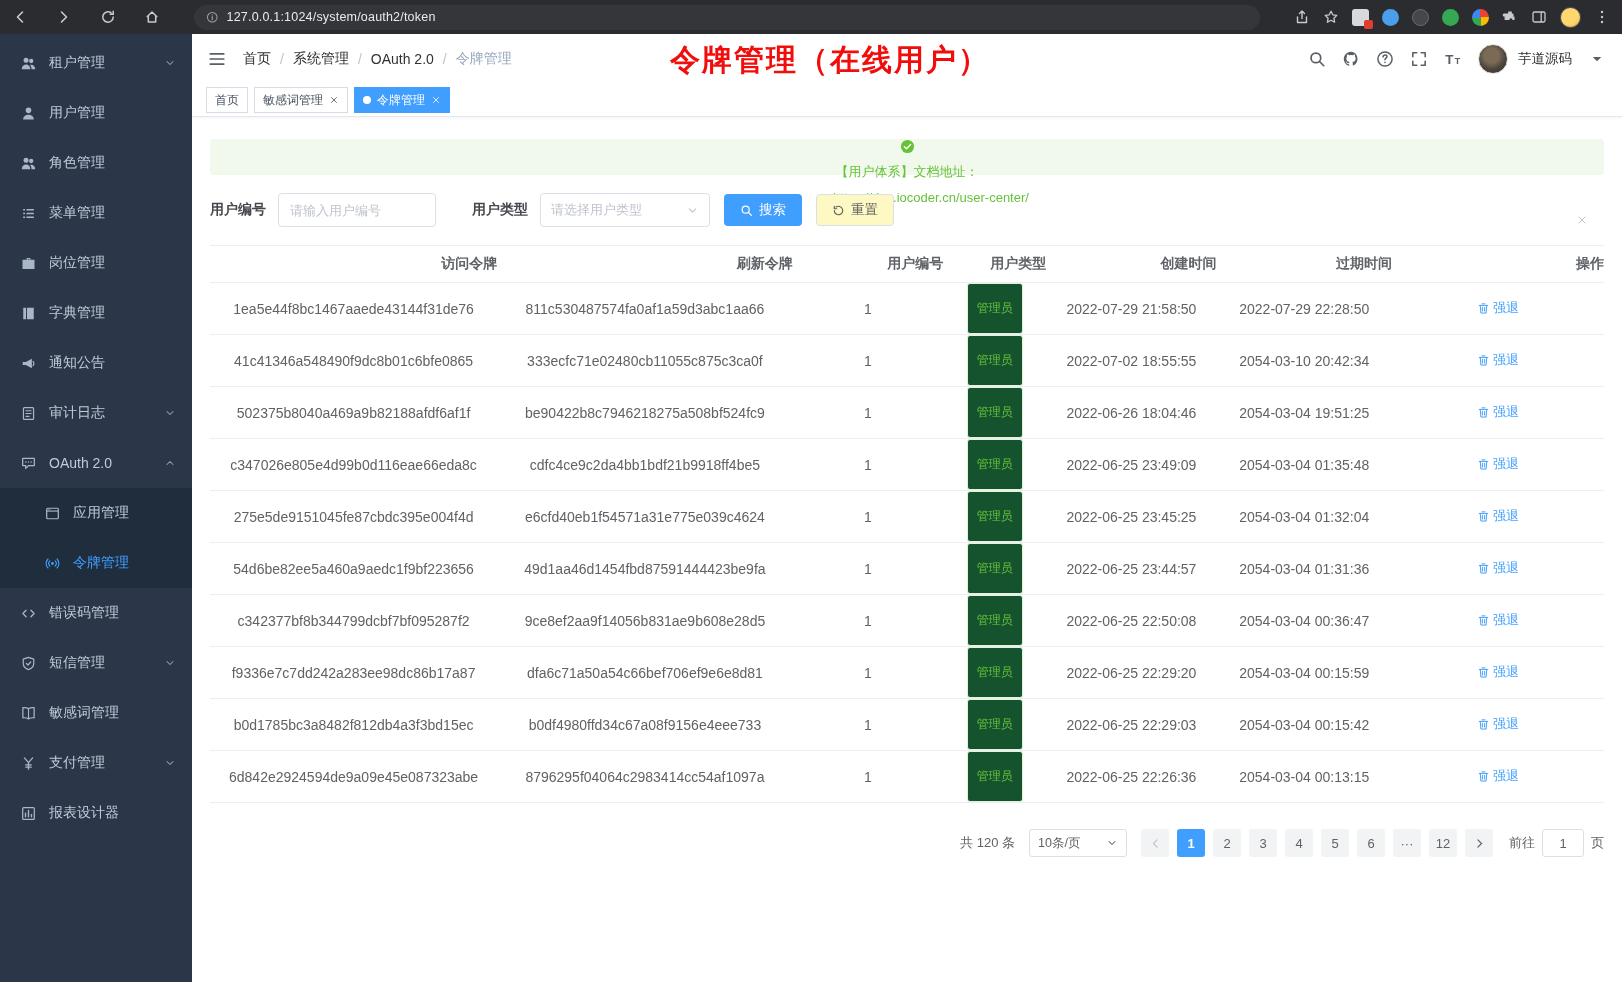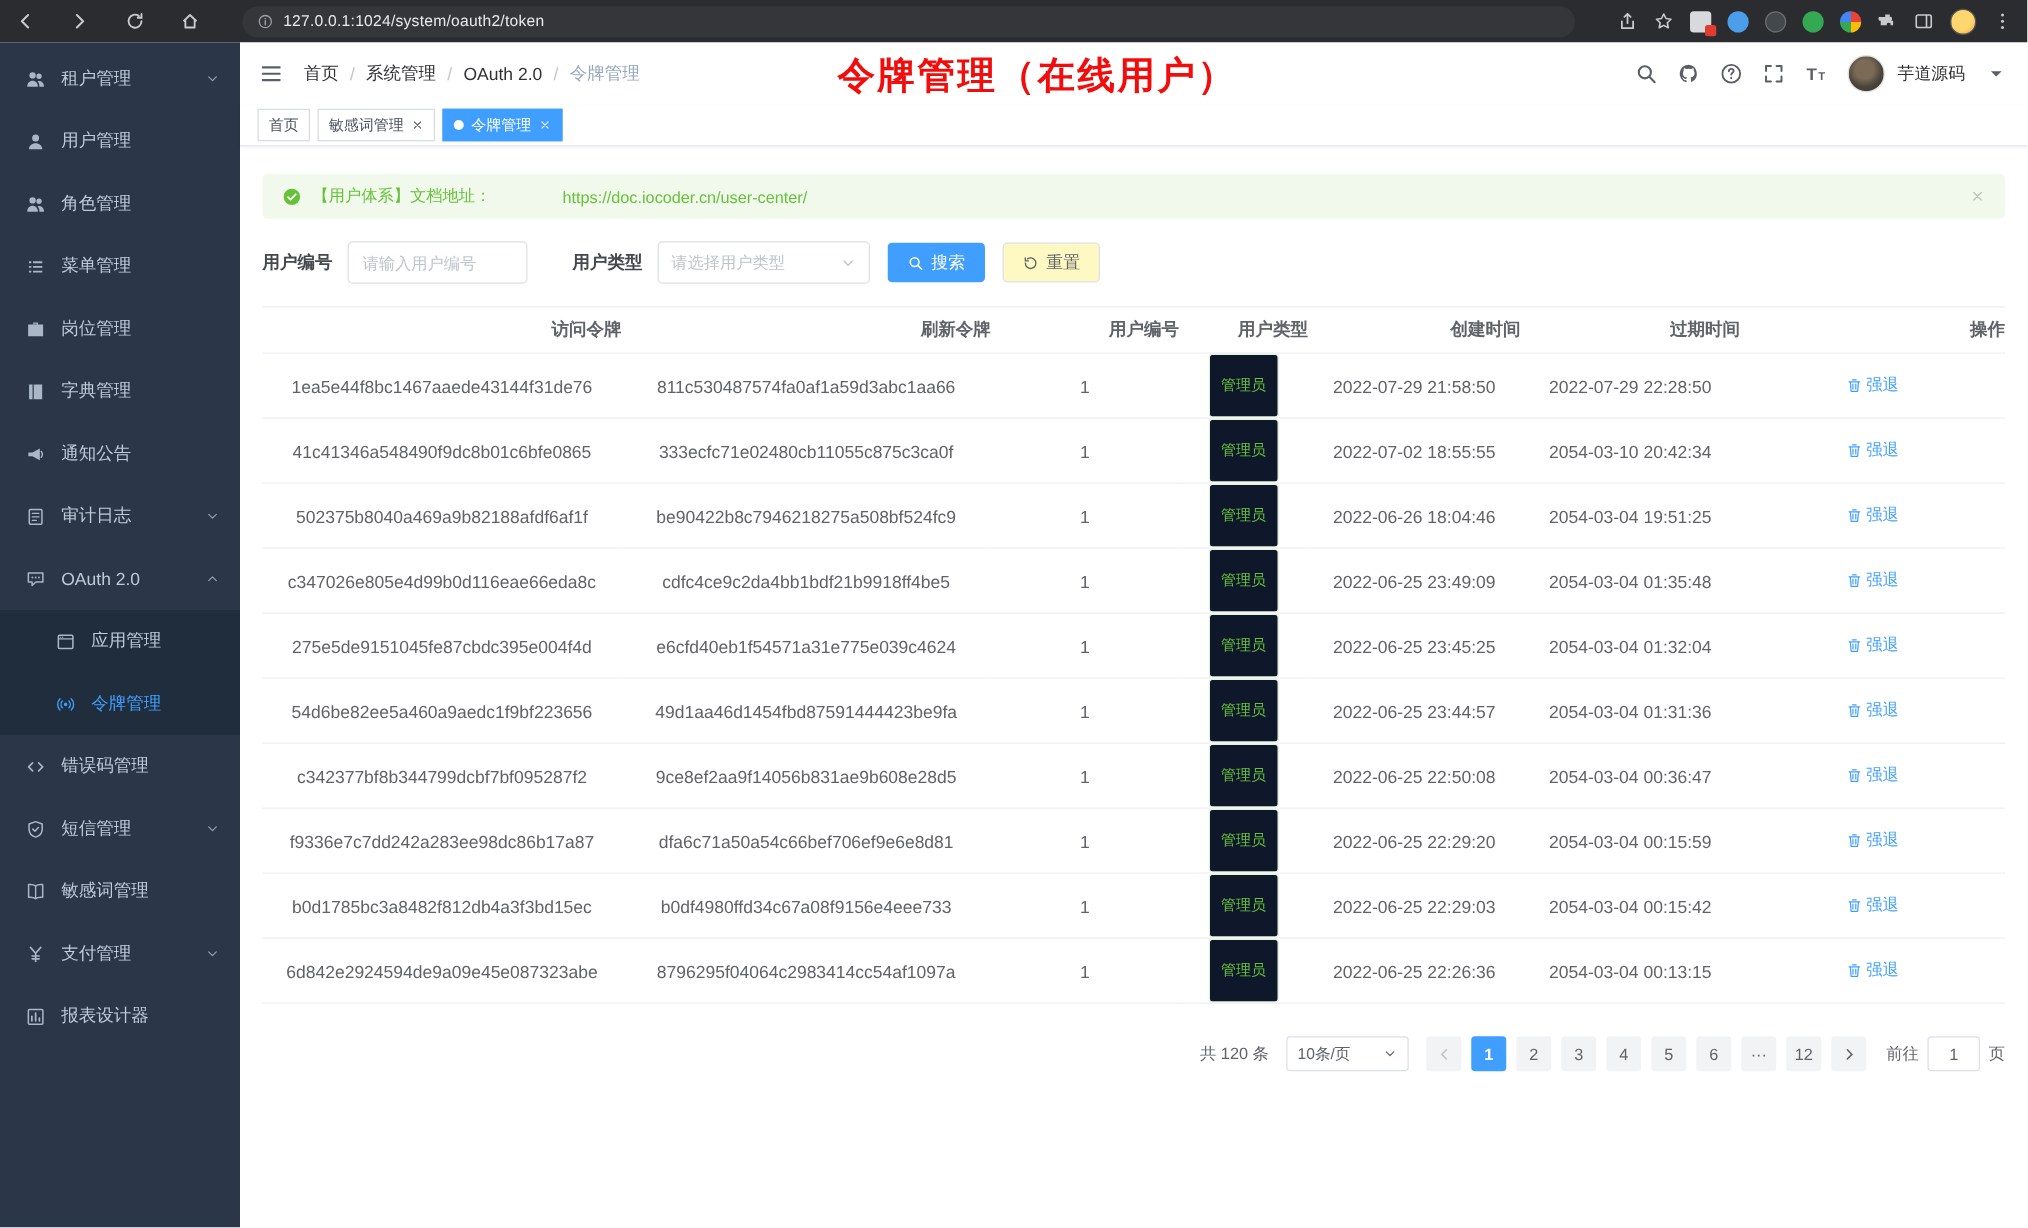--- a/index.html
+++ b/index.html
@@ -66,43 +66,43 @@
   .caret svg { width: 11px; height: 11px; }
 
   .tabs-bar { height: 33px; display: flex; align-items: center; gap: 6px; padding: 0 14px; border-bottom: 1px solid #e4e7ed; box-shadow: 0 1px 3px rgba(0,0,0,.05); }
   .tab { height: 26px; display: inline-flex; align-items: center; gap: 6px; padding: 0 8px; border: 1px solid #d8dce5; background: #fff; color: #495060; font-size: 12px; cursor: pointer; }
   .tab.active { background: var(--accent); border-color: var(--accent); color: #fff; }
   .t-dot { width: 8px; height: 8px; border-radius: 50%; background: #fff; }
   .t-close svg { width: 10px; height: 10px; }
 
   .content { flex: 1; padding: 22px 18px 0; position: relative; overflow: hidden; }
 
-  .alert { height: 36px; background: #f0f9eb; border-radius: 4px; display: flex; align-items: center; gap: 9px; padding: 0 16px; font-size: 13px; color: var(--success); }
+  .alert { height: 36px; background: #f0f9eb; border-radius: 4px; display: flex; align-items: center; gap: 9px; padding: 0 16px; font-size: 13px; color: var(--success); flex-direction: column; }
   .alert .check svg { width: 15px; height: 15px; }
   .a-link { color: var(--success); cursor: pointer; padding-left: 48px; }
   .a-close { margin-left: auto; color: #b9c4bb; cursor: pointer; }
   .a-close svg { width: 12px; height: 12px; }
 
   .filters { display: flex; align-items: center; gap: 10px; margin-top: 18px; }
   .f-label { font-weight: 700; color: #45484d; margin-right: 2px; }
   .f-group2 { margin-left: 26px; }
-  .f-input { width: 144px; height: 34px; border: 1px solid #dcdfe6; border-radius: 4px; padding: 16px 11px; font-size: 13px; color: #000000; outline: none; background: #fff; }
+  .f-input { width: 158px; height: 34px; border: 1px solid #dcdfe6; border-radius: 4px; padding: 16px 11px; font-size: 13px; color: #000000; outline: none; background: #fff; }
   .f-input::placeholder { color: #bfc4cc; }
   .f-select { width: 170px; height: 34px; border: 1px solid #dcdfe6; border-radius: 4px; display: flex; align-items: center; justify-content: space-between; padding: 0 10px; color: #bfc4cc; font-size: 13px; cursor: pointer; background: #fff; }
   .f-select .chev { color: #c0c4cc; }
   .f-select .chev svg { width: 13px; height: 13px; }
   .btn { height: 32px; border-radius: 4px; display: inline-flex; align-items: center; gap: 6px; padding: 0 15px; font-size: 13.5px; cursor: pointer; border: 1px solid transparent; margin-left: 4px; }
   .btn [data-icon] svg { width: 13px; height: 13px; }
   .btn-primary { background: var(--accent); color: #fff; }
   .btn-plain { background: #fef9c3; border-color: #dcdfe6; color: #606266; }
 
   .data-table { width: 100%; border-collapse: collapse; margin-top: 18px; table-layout: fixed; }
   .data-table th { height: 37px; font-weight: 700; color: #5f6368; font-size: 14px; text-align: right; border-top: 1px solid #ebeef5; border-bottom: 1px solid #ebeef5; }
   .data-table td { height: 48px; text-align: center; font-size: 14px; color: #606266; border-bottom: 1px solid #ebeef5; overflow: hidden; white-space: nowrap; }
-  .type-badge { display: inline-block; padding: 16px 9px; background: #0f172a; border: 1px solid #e1f3d8; color: var(--success); border-radius: 3px; font-size: 12px; }
+  .type-badge { display: inline-block; padding: 16px 9px; background: #14532d; border: 1px solid #e1f3d8; color: var(--success); border-radius: 3px; font-size: 12px; }
   .action-link { color: var(--accent); font-size: 13px; display: inline-flex; align-items: center; gap: 3px; cursor: pointer; }
   .action-link [data-icon] svg { width: 13px; height: 13px; }
 
   .pagination { display: flex; align-items: center; justify-content: flex-end; gap: 8px; margin-top: 26px; color: #606266; font-size: 13px; }
   .pg-total { margin-right: 6px; }
   .pg-size { width: 98px; height: 28px; border: 1px solid #dcdfe6; border-radius: 3px; display: flex; align-items: center; justify-content: space-between; padding: 0 8px; font-size: 12.5px; color: #606266; cursor: pointer; margin-right: 6px; }
   .pg-size .chev svg { width: 12px; height: 12px; }
   .pg-btn { min-width: 28px; height: 28px; padding: 0 4px; border-radius: 3px; background: #f2f3f5; color: #606266; display: inline-flex; align-items: center; justify-content: center; font-size: 13px; cursor: pointer; }
   .pg-btn.active { background: var(--accent); color: #fff; font-weight: bold; }
   .pg-btn svg { width: 13px; height: 13px; }

